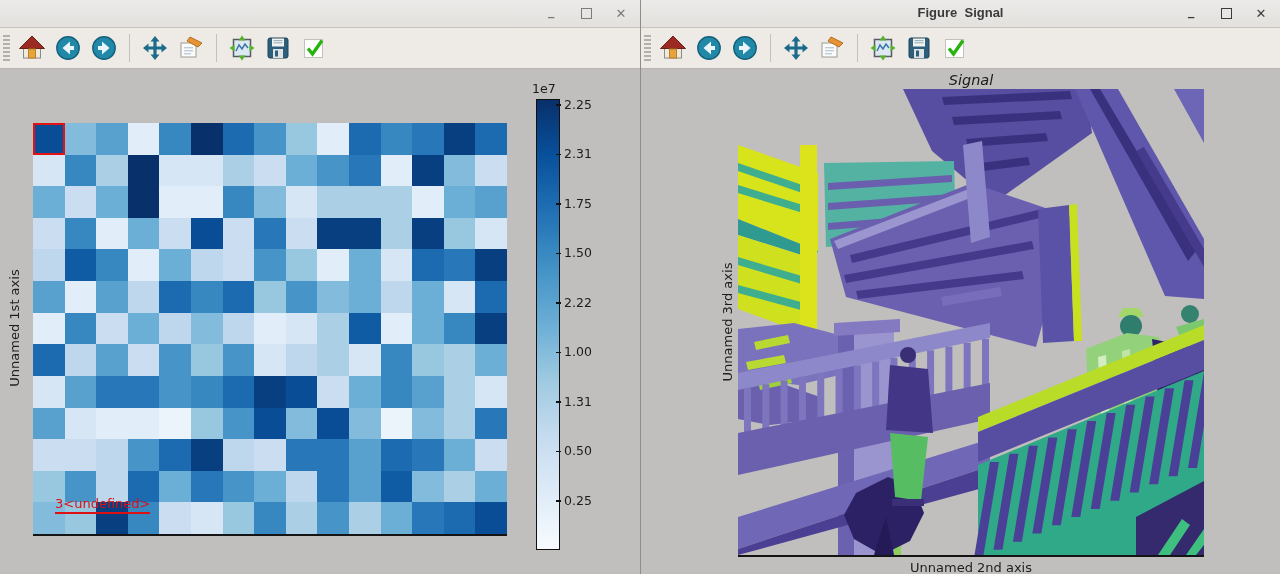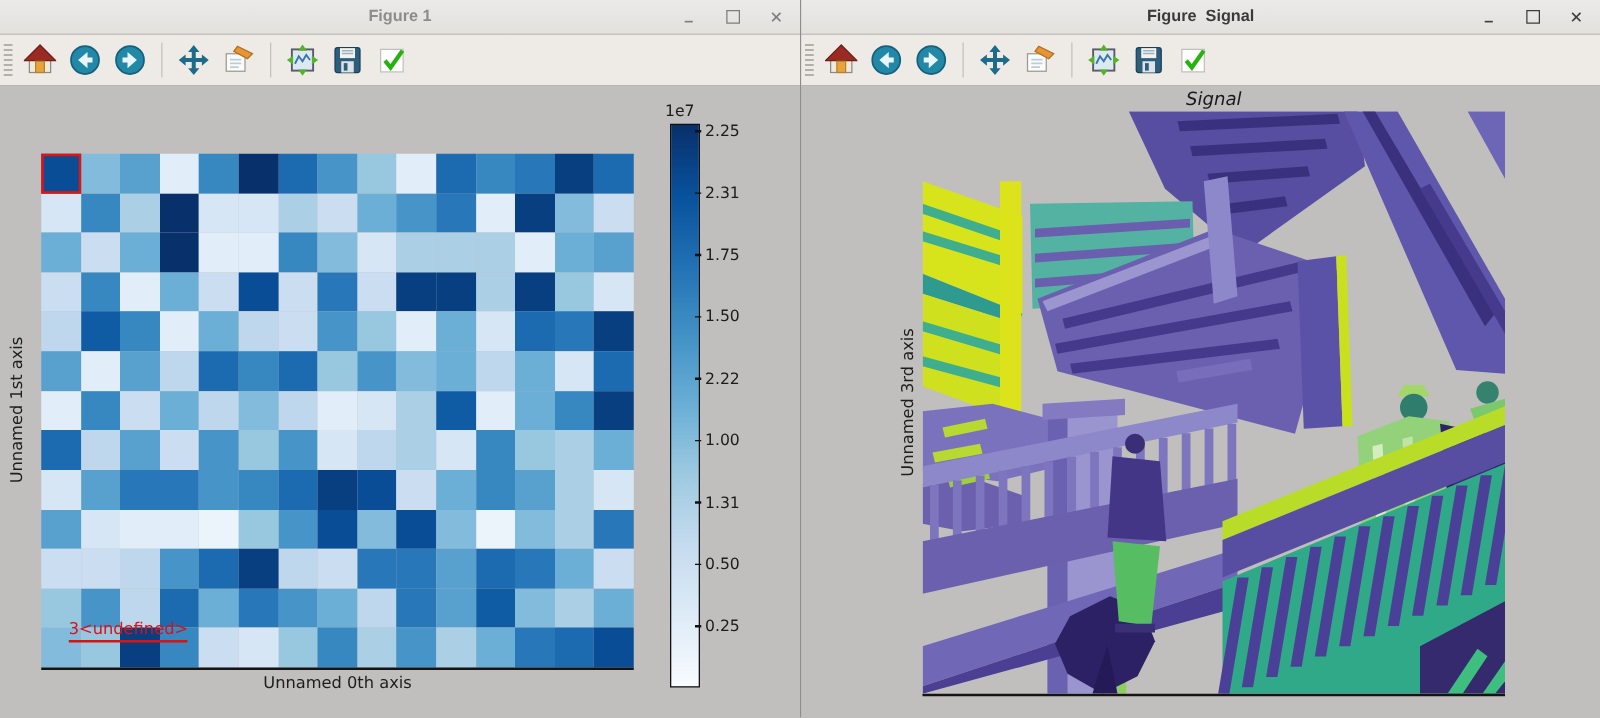--- a/index.html
+++ b/index.html
@@ -100,21 +100,20 @@
       <rect x="3.5" y="4.5" width="18" height="18" fill="#ffffff" stroke="#c2c0bc"></rect>
       <path d="M7 13.5 L11.5 19 L21 5.5" fill="none" stroke="#27b30f" stroke-width="3.4"></path>
     </symbol>
   </defs>
 </svg>
 
 <div class="desktop">
 
   <section class="window left">
     <header class="titlebar">
-      <span class="title">Figure 1</span>
       <span class="winbtns">
         <span class="wbtn min">
             <span>–</span>
           </span>
         <span class="wbtn">
             <span class="maxbox"></span>
           </span>
         <span class="wbtn">
             <span>✕</span>
           </span>
@@ -359,21 +358,20 @@
           <div style="background: rgb(71, 149, 200);"></div>
           <div style="background: rgb(171, 208, 230);"></div>
           <div style="background: rgb(107, 174, 214);"></div>
           <div style="background: rgb(40, 120, 185);"></div>
           <div style="background: rgb(28, 106, 176);"></div>
           <div style="background: rgb(8, 77, 150);"></div>
           <div class="hm-sel" style="left: 0px; top: 0px; width: 31.6px; height: 31.6154px;"></div>
         </div>
       <div class="spine" style="left:33px;top:465px;width:474px;height:2px;"></div>
       <div class="figtext ylab" style="left:14px;top:259px;">Unnamed 1st axis</div>
-      <div class="figtext xlab" style="left:33px;top:470px;width:474px;">Unnamed 0th axis</div>
       <div class="annot" style="left:55px;top:427px;">3&lt;undefined&gt;</div>
       <div class="colorbar"></div>
       <div class="cb-offset">1e7</div>
       <div id="cb-ticks">
           <div class="cb-dash" style="top: 35.4342px;"></div>
           <div class="cb-tick" style="top: 27.9342px;">2.25</div>
           <div class="cb-dash" style="top: 84.886px;"></div>
           <div class="cb-tick" style="top: 77.386px;">2.31</div>
           <div class="cb-dash" style="top: 134.338px;"></div>
           <div class="cb-tick" style="top: 126.838px;">1.75</div>
@@ -552,16 +550,17 @@
             <polygon points="427.0909090909091,299.3636363636364 436.0909090909091,299.3636363636364 420.0909090909091,395.3636363636364 411.0909090909091,395.3636363636364" fill="#4b4098"></polygon>
             <polygon points="446.5454545454545,291.1818181818182 455.5454545454545,291.1818181818182 439.5454545454545,387.1818181818182 430.5454545454545,387.1818181818182" fill="#4b4098"></polygon>
             <polygon points="466,283 475,283 459,379 450,379" fill="#4b4098"></polygon>
             <polygon points="398,428 466,392 466,466 398,466" fill="#362a6e"></polygon>
             <polygon points="420,466 444,430 452,436 432,466" fill="#3fbf7f"></polygon>
             <polygon points="448,466 466,440 466,456 458,466" fill="#3fbf7f"></polygon>
           </svg>
       </div>
       <div class="spine" style="left:97px;top:486px;width:466px;height:2px;"></div>
       <div class="figtext ylab" style="left:86px;top:253px;">Unnamed 3rd axis</div>
+      <div class="figtext xlab" style="left:97px;top:491px;width:466px;">Unnamed 2nd axis</div>
     </div>
   </section>
 
 </div>
 
 </body></html>

